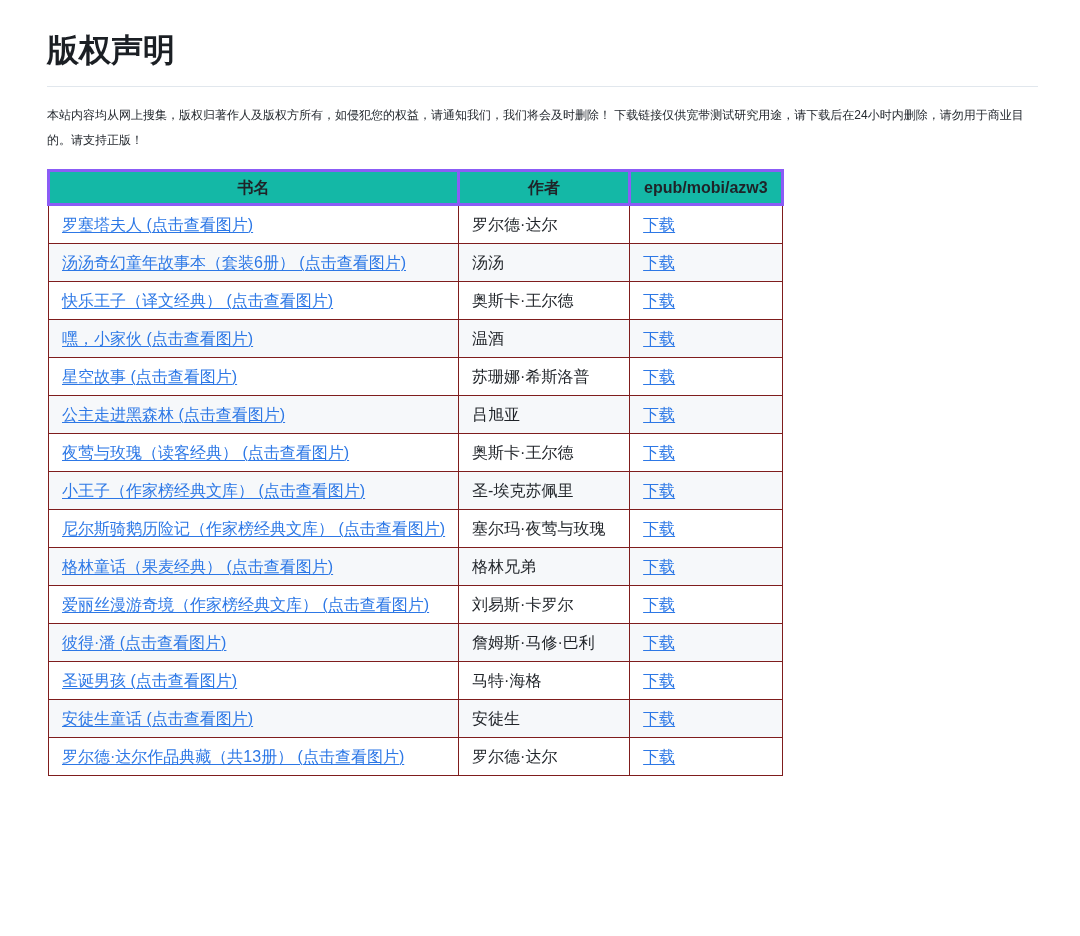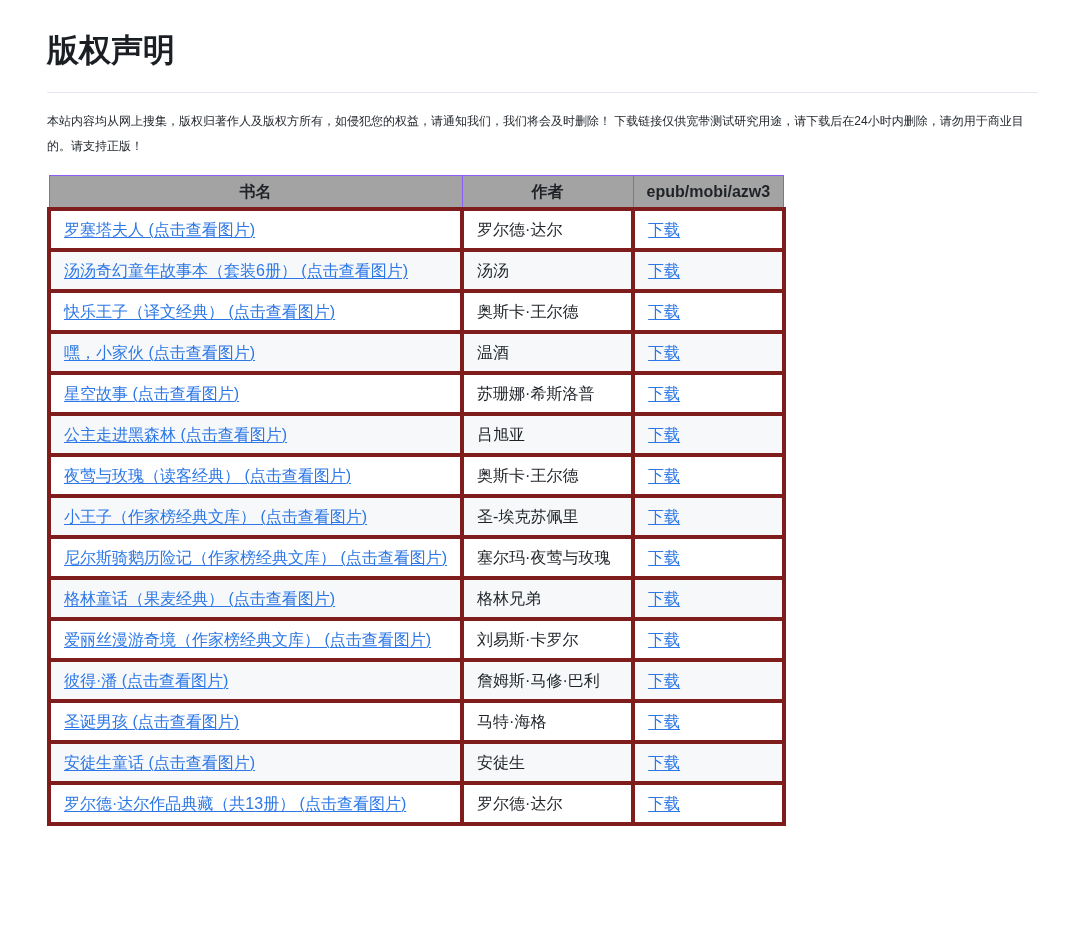--- a/index.html
+++ b/index.html
@@ -18,21 +18,21 @@
   }
   .markdown-body {
     padding: 30px 42px 0 47px;
   }
   h1.md-heading {
     position: relative;
     font-size: 32px;
     line-height: 40px;
     font-weight: 700;
     margin: 0 0 16px 0;
-    padding-bottom: 22px;
+    padding-bottom: 16px;
     border-bottom: 1px solid #e1e7ed;
     color: #1b1f24;
   }
   h1.section-heading { margin-top: 24px; }
   .anchor {
     position: absolute;
     left: -21px;
     top: 10px;
     width: 18px;
     height: 18px;
@@ -55,27 +55,27 @@
     font-size: 16px;
     table-layout: fixed;
   }
   table.books-table col.c-title  { width: 410px; }
   table.books-table col.c-author { width: 171px; }
   table.books-table col.c-dl     { width: 148px; }
   .books-table th {
     font-weight: 700;
     text-align: center;
     padding: 5px 13px;
-    border: 1px solid #8b5cf6;
+    border: 3px solid #8b5cf6;
     line-height: 21px;
-    background: #a3a3a3;
+    background: #14b8a6;
   }
   .books-table td {
     padding: 8px 13px;
-    border: 4px solid #7f1d1d;
+    border: 1px solid #7f1d1d;
     line-height: 21px;
     text-align: left;
     white-space: nowrap;
     overflow: hidden;
   }
   .books-table tbody tr:nth-child(even) td { background: #f6f8fa; }
   a.md-link {
     color: #2d78e6;
     text-decoration: underline;
     text-decoration-thickness: 1px;

